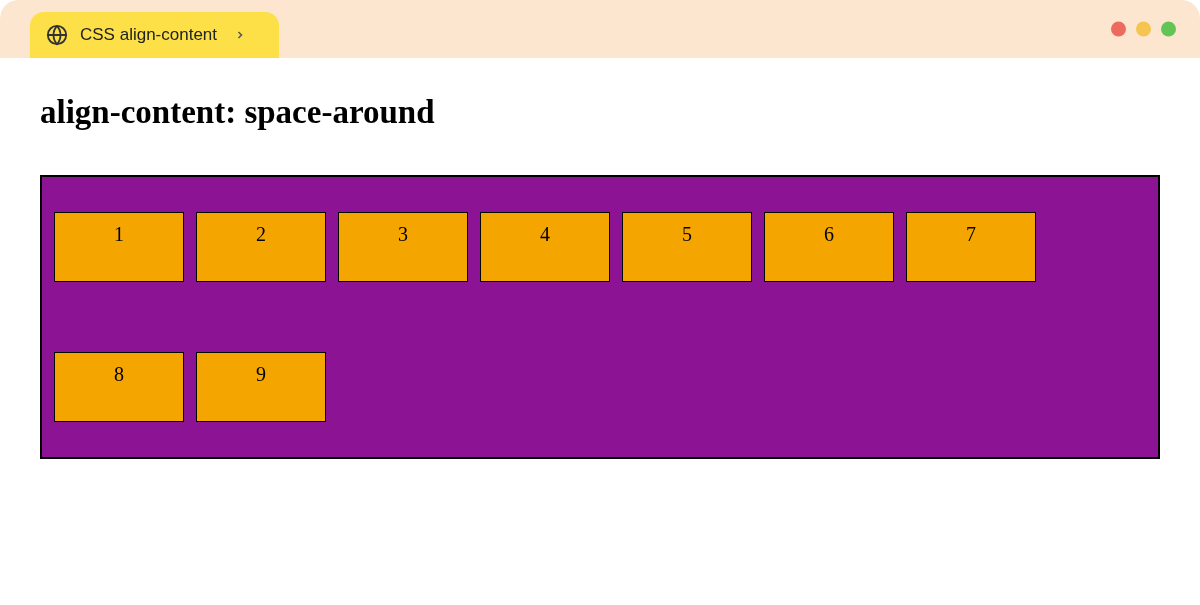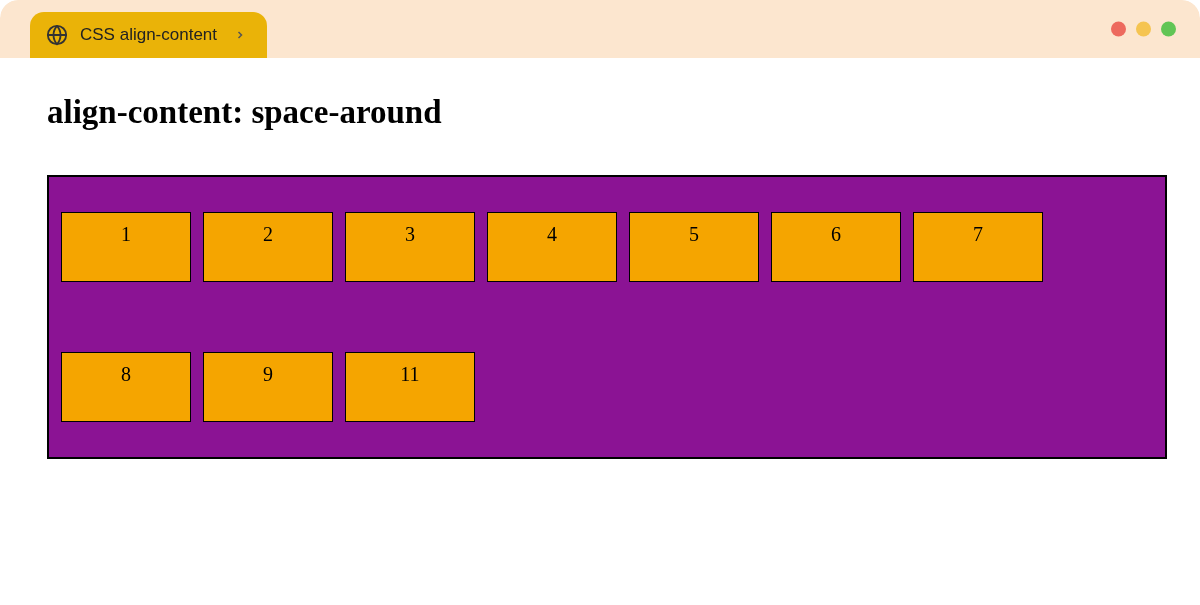--- a/index.html
+++ b/index.html
@@ -19,24 +19,24 @@
       background: #fce6cf;
       height: 58px;
       display: flex;
       align-items: flex-end;
       padding: 0 20px 0 30px;
       position: relative;
       border-top-left-radius: 18px;
       border-top-right-radius: 18px;
     }
     .tab {
-      background: #eab308;
+      background: #fde047;
       border-top-left-radius: 14px;
       border-top-right-radius: 14px;
-      padding: 12px 20px 12px 16px;
+      padding: 12px 32px 12px 16px;
       display: flex;
       align-items: center;
       gap: 12px;
       font-family: -apple-system, BlinkMacSystemFont, 'Segoe UI', sans-serif;
       font-size: 17px;
       color: #222;
       position: relative;
     }
     .globe-icon {
       width: 22px;
@@ -65,21 +65,20 @@
     .window-dot {
       width: 15px;
       height: 15px;
       border-radius: 50%;
     }
     .dot-red { background: #ed6a5e; }
     .dot-yellow { background: #f5c451; }
     .dot-green { background: #61c555; }
     .content {
       padding: 36px 40px;
-      margin-left: 7px;
     }
     .page-title {
       font-size: 33px;
       font-weight: bold;
       font-family: 'Times New Roman', Georgia, serif;
       margin-bottom: 44px;
       color: #000;
     }
     .flex-container {
       border: 2px solid #000;
@@ -137,15 +136,14 @@
   <div class="flex-container">
     <div class="flex-item">1</div>
     <div class="flex-item">2</div>
     <div class="flex-item">3</div>
     <div class="flex-item">4</div>
     <div class="flex-item">5</div>
     <div class="flex-item">6</div>
     <div class="flex-item">7</div>
     <div class="flex-item">8</div>
     <div class="flex-item">9</div>
-    <div class="flex-item">11</div>
   </div>
 </div>
 
 </body></html>

